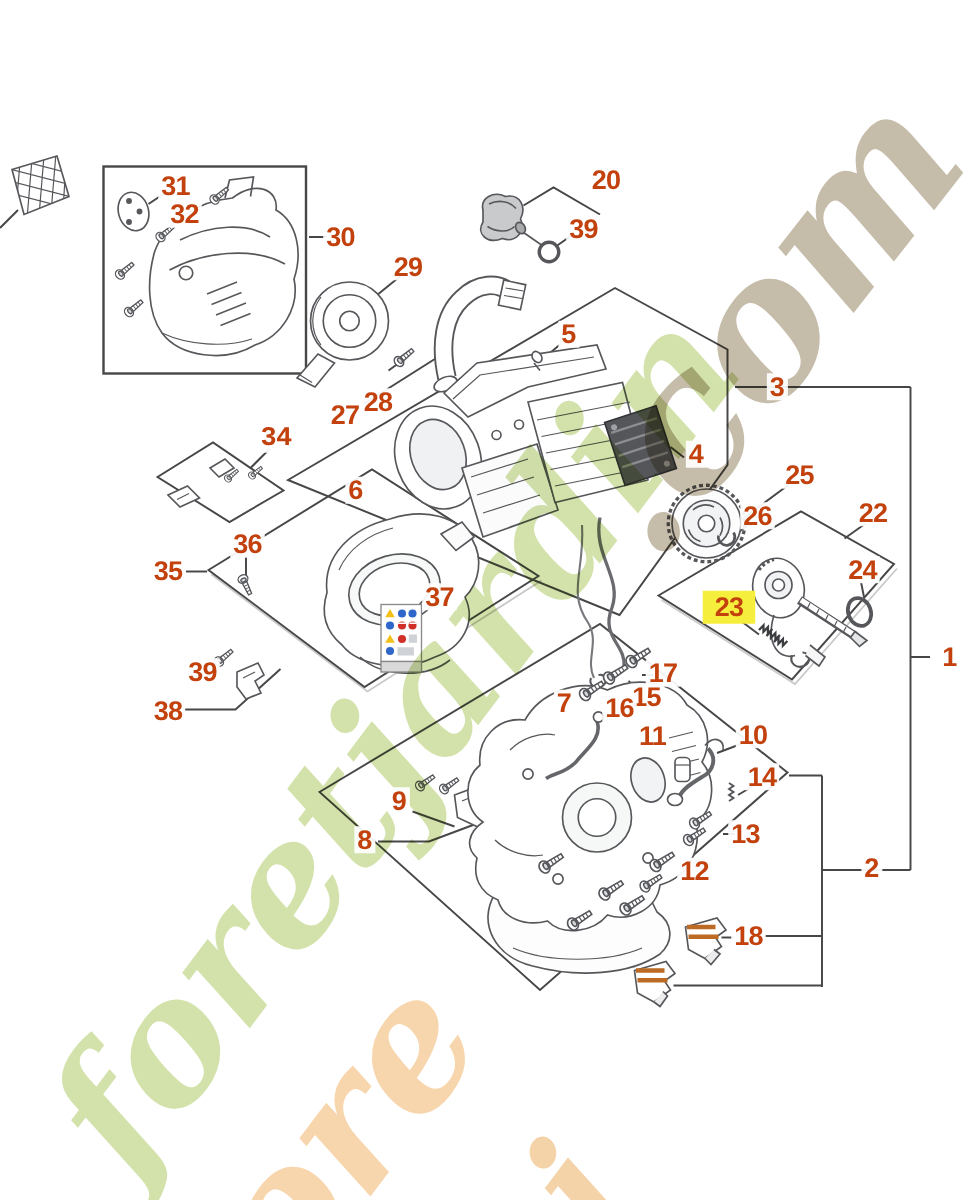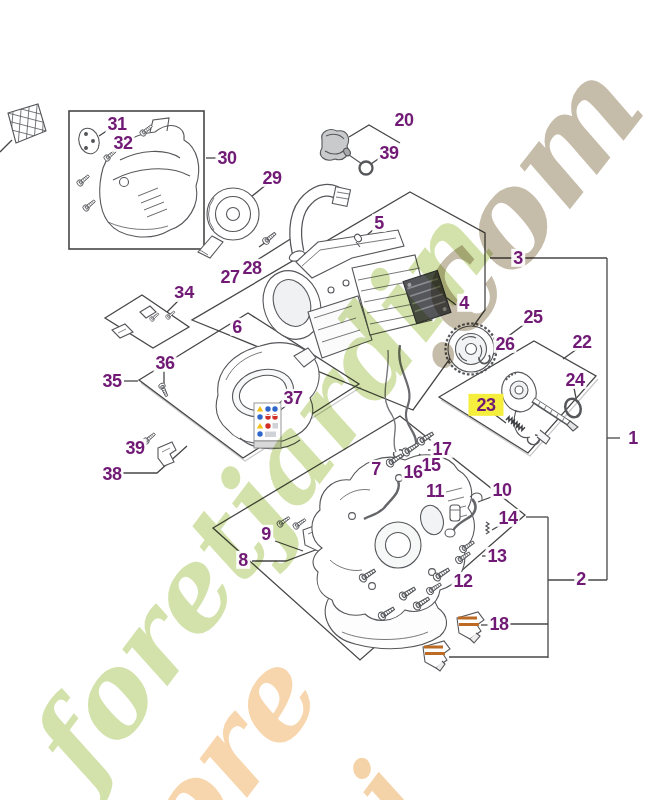--- a/index.html
+++ b/index.html
@@ -7,21 +7,21 @@
          font-family:"Liberation Sans",sans-serif;}
   #artwork{position:absolute;left:0;top:0;}
   .wm{position:absolute;font-family:"DejaVu Serif",serif;font-style:italic;font-weight:bold;
       transform-origin:0 50%;white-space:nowrap;mix-blend-mode:multiply;pointer-events:none;}
   #wm-green {left:58px;top:700px;font-size:112px;transform:rotate(-53deg);color:#cfe0a4;opacity:.92;}
   #wm-orange{left:132px;top:812px;font-size:118px;transform:rotate(-53deg);color:#f6cf9f;opacity:.85;}
   #wm-orange-tail{left:372px;top:748px;font-size:104px;transform:rotate(-53deg);color:#f3c894;opacity:.8;}
   #wm-taupe {left:402px;top:276px;font-size:128px;transform:rotate(-52deg);color:#c3b9a6;opacity:.96;}
   #labels{position:absolute;left:0;top:0;width:652px;height:800px;}
   .callout{position:absolute;transform:translate(-50%,-50%);font-weight:bold;font-size:18px;
-           color:#701a75;background:rgba(255,255,255,.93);padding:0 2px;line-height:1.02;
+           color:#c2410c;background:rgba(255,255,255,.93);padding:0 2px;line-height:1.02;
            letter-spacing:-.5px;}
   .callout.hl{background:#f6ee3c;padding:2px 8px;}
 </style>
 </head>
 <body>
 
 <div id="stage">
 
   <svg id="artwork" width="652" height="800" viewBox="0 0 652 800">
     <defs>

